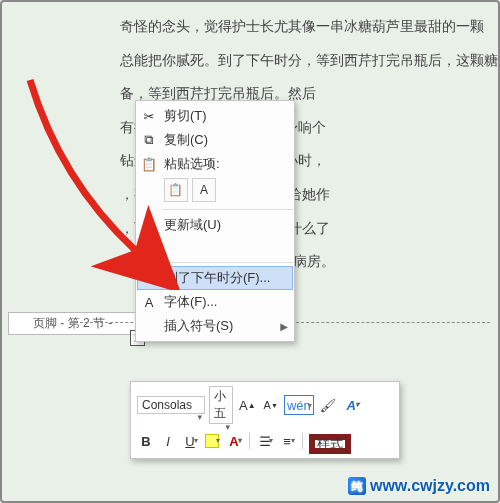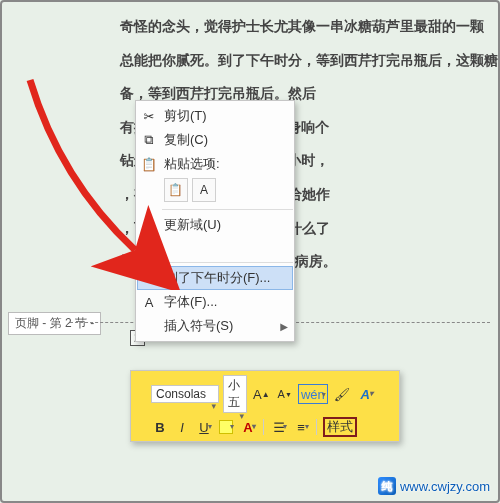--- a/index.html
+++ b/index.html
@@ -13,27 +13,27 @@
     color: #333;
   }
   .doc {
     position: absolute;
     left: 0; top: 0; right: 0;
     padding: 10px 20px 0 120px;
     line-height: 2.4;
     color: #444;
     font-size: 14px;
   }
-  .doc p { white-space: nowrap; font-weight: bold; }
+  .doc p { white-space: nowrap; }
   .footer-label {
     position: absolute;
     left: 8px; top: 312px;
     background: #fff;
     border: 1px solid #bbb;
-    padding: 2px 6px;
+    padding: 2px 24px;
     font-size: 12px;
     color: #555;
   }
   .footer-line {
     position: absolute;
     left: 70px; right: 10px; top: 322px;
     border-top: 1px dashed #888;
   }
   .page-num-box {
     position: absolute;
@@ -71,26 +71,26 @@
   .paste-opts .pbtn {
     width: 24px; height: 24px;
     border: 1px solid #d0d0d0;
     background: #fafafa;
     display:flex; align-items:center; justify-content:center;
     font-size: 12px;
   }
   
   .mini {
     position: absolute;
-    left: 130px; top: 370px;
+    left: 130px; top: 381px;
     width: 270px;
-    background: #fde047;
+    background: #ffffff;
     border: 1px solid #c6c6c6;
     box-shadow: 2px 3px 6px rgba(0,0,0,0.25);
-    padding: 4px 20px;
+    padding: 4px 6px;
     z-index: 5;
   }
   .mini .row { display:flex; align-items:center; gap:4px; }
   .mini .row + .row { margin-top: 4px; }
   .mini .sel {
     border: 1px solid #c6c6c6;
     font-size: 12px;
     padding: 1px 14px 1px 4px;
     position: relative;
     background:#fff;
@@ -104,35 +104,35 @@
     font-size: 13px;
     padding: 0 2px;
     cursor: default;
   }
   .dd { position:relative; padding-right:10px;text-align:right; }
   .dd::after { content:"▾"; position:absolute; right:1px; font-size:8px; color:#666; top:5px;}
   .hlY { background: #ffff66; width:14px; height:14px; border:1px solid #d0c000; }
   .redA { color:#c00000; font-weight:bold; }
   .wenA { color:#3a7bd5; font-size:11px; border:1px solid #3a7bd5; padding:0 1px; }
   .bigA { color:#1a6fc9; font-size:15px; font-weight:bold; font-style:italic; }
-  .stylesBtn { border:2px solid #7f1d1d; padding:1px 5px; font-size:12px; white-space:nowrap; }
+  .stylesBtn { border:6px solid #7f1d1d; padding:1px 5px; font-size:12px; white-space:nowrap;margin-top:6px; }
   .vdiv { width:1px; height:16px; background:#ccc; margin:0 2px; }
   
   .arrow-svg { position:absolute; left:20px; top:70px; z-index:10; pointer-events:none; }
   
   .wm {
     position: absolute;
     right: 10px; bottom: 8px;
     font-size: 14px;
     color: #0a5db8;
     font-weight: bold;
     display:flex; align-items:center; gap:4px;
     text-shadow: 0 0 2px #fff, 0 0 3px #fff;
   }
-  .wm .url { color:#0a5db8; font-size:13px; font-weight:normal; }
+  .wm .url { color:#0a5db8; font-size:16px; font-weight:bold; }
   .wm .logo {
     width:18px; height:18px; border-radius:3px;
     background: linear-gradient(135deg,#2d8cff,#0a5db8);
     color:#fff; font-size:11px; display:flex; align-items:center; justify-content:center;
   }
   
   .frame { position:absolute; inset:0; border: 2px solid #888; pointer-events:none; border-radius:4px; }
 </style>
 </head>
 <body>

